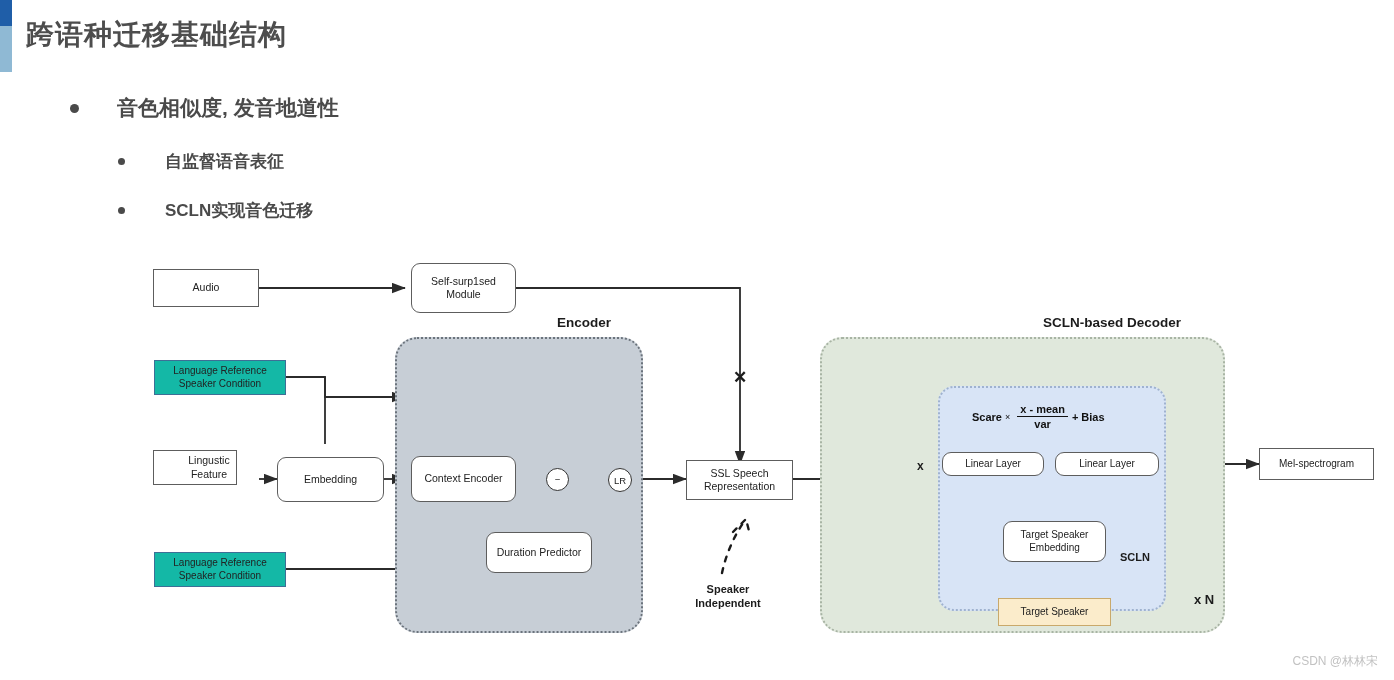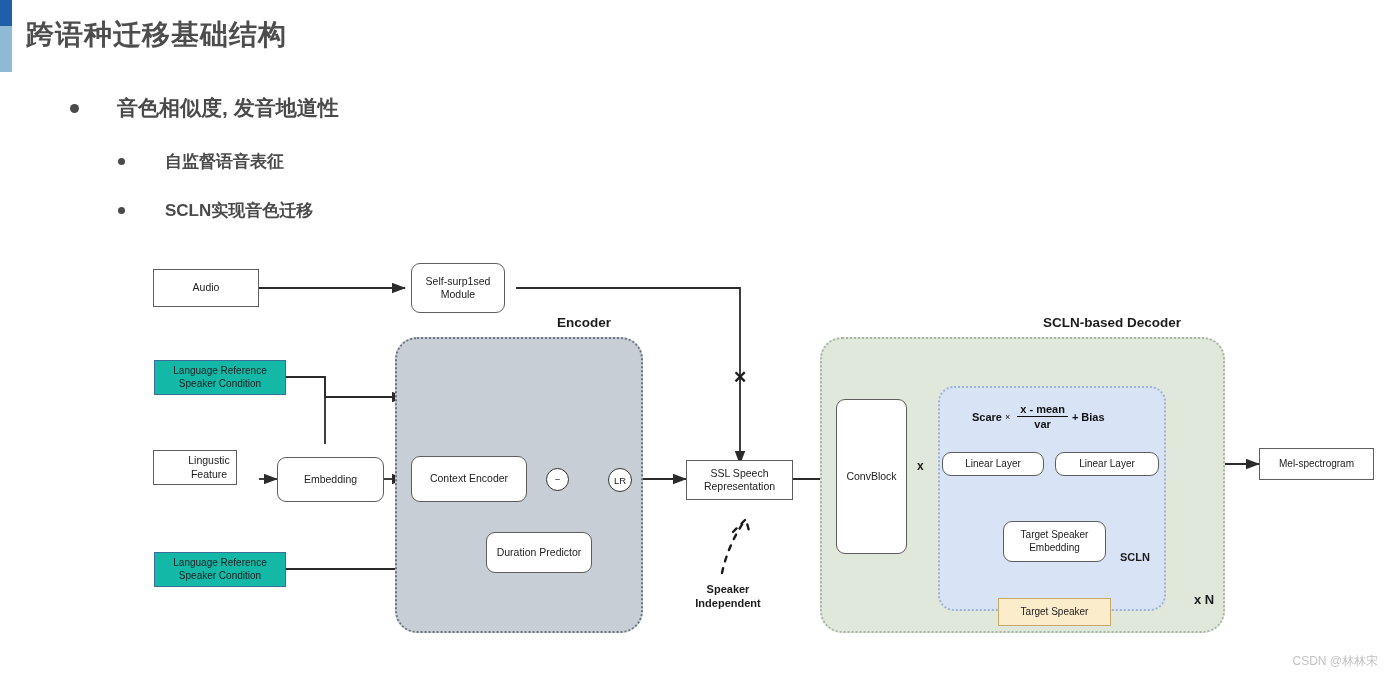--- a/index.html
+++ b/index.html
@@ -295,50 +295,49 @@
   <div class="group decoder" style="left:820px; top:101px; width:405px; height:296px;"></div>
   <div class="group scln" style="left:938px; top:150px; width:228px; height:225px;"></div>
 
   <div class="group-title" style="left:557px; top:79px;">Encoder</div>
   <div class="group-title" style="left:1043px; top:79px;">SCLN-based Decoder</div>
   <div class="inline-label" style="left:1120px; top:315px; font-weight:bold;">SCLN</div>
   <div class="inline-label bold" style="left:1194px; top:356px;">x N</div>
 
   <div class="node sq" style="left:153px; top:33px; width:106px; height:38px;">Audio</div>
 
-  <div class="node round" style="left:411px; top:27px; width:94px; height:50px; white-space:pre-line;">Self-surp1sed
+  <div class="node round" style="left:411px; top:27px; width:105px; height:50px; white-space:pre-line;">Self-surp1sed
 Module</div>
 
   <div class="node sq blue" style="left:154px; top:124px; width:132px; height:35px; white-space:pre-line; font-size:10px;">Language Reference
 Speaker Condition</div>
 
   <div class="node sq blue" style="left:154px; top:316px; width:132px; height:35px; white-space:pre-line; font-size:10px;">Language Reference
 Speaker Condition</div>
 
   <div class="node sq" style="left:153px; top:214px; width:84px; height:35px;padding-left:28px;">Lingustic Feature</div>
 
   <div class="node round" style="left:277px; top:221px; width:107px; height:45px;">Embedding</div>
 
 
-  <div class="node round" style="left:411px; top:220px; width:116px; height:46px;">Context Encoder</div>
+  <div class="node round" style="left:411px; top:220px; width:105px; height:46px;">Context Encoder</div>
 
   <div class="node round" style="left:486px; top:296px; width:106px; height:41px;">Duration Predictor</div>
 
   <div class="jnode" style="left:546px; top:232px; width:23px; height:23px;">−</div>
   <div class="jnode" style="left:608px; top:232px; width:24px; height:24px;">LR</div>
 
   <div class="inline-label" style="left:733px; top:131px; font-size:17px; font-weight:bold;">✕</div>
 
   <div class="node sq" style="left:686px; top:224px; width:107px; height:40px; white-space:pre-line;">SSL Speech
 Representation</div>
 
   <div class="si-caption" style="left:678px; top:347px; width:100px; white-space:pre-line;">Speaker
 Independent</div>
 
-  <div class="node round" style="left:836px; top:163px; width:71px; height:155px;">ConvBlock</div>
 
   <div class="inline-label" style="left:917px; top:223px; font-size:12px; font-weight:bold;">x</div>
 
   <div class="formula" style="left:972px; top:167px;">
     <span>Scare</span>
     <span class="op">×</span>
     <span class="frac">
       <span class="num">x - mean</span>
       <span class="den">var</span>
     </span>

